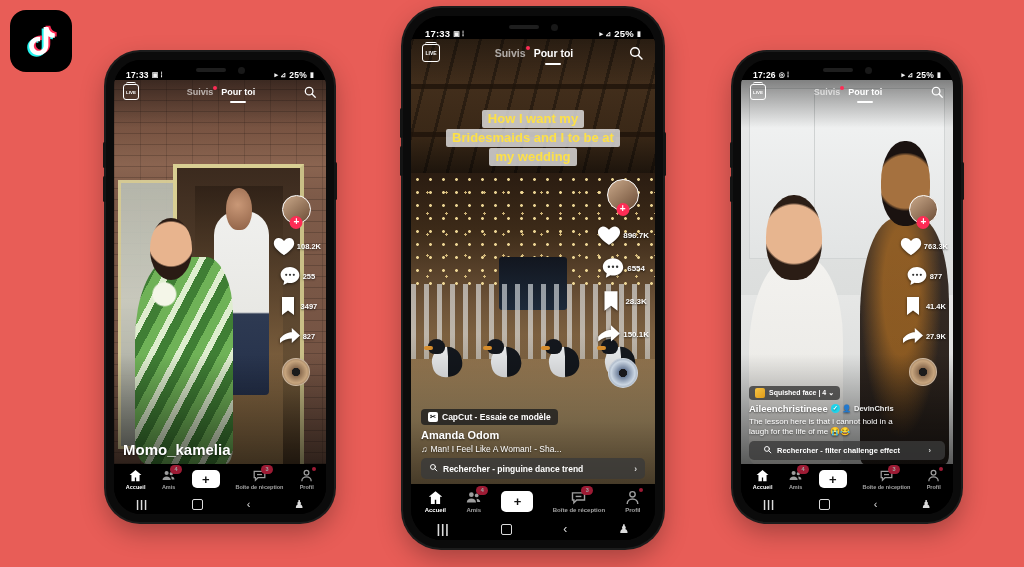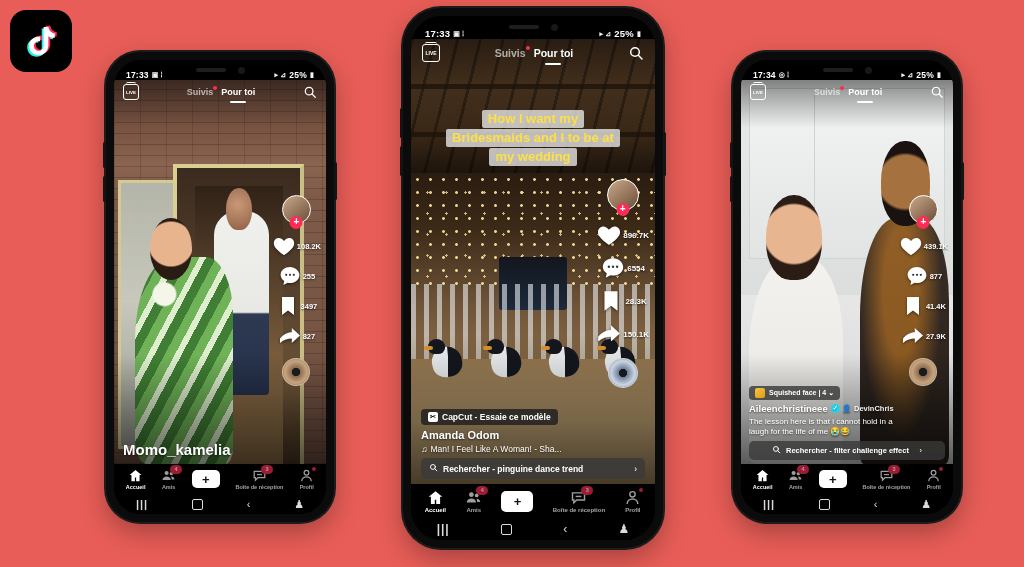--- a/index.html
+++ b/index.html
@@ -323,21 +323,21 @@
   .desc{font-size:8px;line-height:1.34;margin-bottom:3px;
     text-shadow:0 1px 2px rgba(0,0,0,.55);}
   .phone.center .desc{font-size:9px;}
   .more{font-weight:bold;}
   .music{font-size:7.5px;display:flex;align-items:center;gap:3px;
     margin-bottom:4px;text-shadow:0 1px 2px rgba(0,0,0,.55);}
   .phone.center .music{font-size:8.5px;}
   .searchbar{
     display:flex;align-items:center;gap:5px;
     background:rgba(58,58,58,.80);border-radius:5px;
-    padding:4px 23px;font-size:7.5px;font-weight:bold;
+    padding:4px 14px;font-size:7.5px;font-weight:bold;
   }
   .phone.center .searchbar{font-size:8.5px;padding:5px 8px;}
   .searchbar .chev{margin-left:auto;opacity:.8;}
   .username-only{
     position:absolute;left:9px;bottom:6px;z-index:5;color:#fff;
     font-size:15px;font-weight:bold;text-shadow:0 1px 2px rgba(0,0,0,.6);
   }
 
   
   .appnav{
@@ -753,21 +753,21 @@
 
 <div class="phone right">
   <div class="btn-side btn-left" style="top:90px;height:26px;"></div>
   <div class="btn-side btn-left" style="top:124px;height:26px;"></div>
   <div class="btn-side btn-right" style="top:110px;height:38px;"></div>
 
   <div class="screen">
 
     <div class="statusbar">
       <div class="sb-left">
-        <span>17:34</span>
+        <span>17:26</span>
         <span class="sb-glyph">◎ ⦙</span>
       </div>
       <div class="notch">
         <div class="speaker"></div>
         <div class="cam"></div>
       </div>
       <div class="sb-right">
         <span class="sb-glyph">▸ ⊿</span>
         <span>25%</span>
         <span class="sb-glyph">▮</span>
@@ -806,21 +806,21 @@
       <div class="rail">
         <div class="avatar">
           <div class="plus">+</div>
         </div>
         <div class="rail-item">
           <div class="rail-ico">
             <svg viewBox="0 0 24 24" fill="#fff">
                 <path d="M12 21s-7.5-4.7-9.6-9.1C.8 8.3 2.6 4.6 6.1 4.1c2.2-.3 4.2 1 5.9 3 1.7-2 3.7-3.3 5.9-3 3.5.5 5.3 4.2 3.7 7.8C19.5 16.3 12 21 12 21z"></path>
               </svg>
           </div>
-          <div class="rail-count">439.1K</div>
+          <div class="rail-count">763.3K</div>
         </div>
         <div class="rail-item">
           <div class="rail-ico">
             <svg viewBox="0 0 24 24" fill="#fff">
                 <path d="M12 3C6.8 3 2.6 6.5 2.6 10.8c0 2.5 1.4 4.7 3.6 6.1L5.4 21l4.2-2.2c.8.1 1.6.2 2.4.2 5.2 0 9.4-3.5 9.4-7.8S17.2 3 12 3z"></path>
                 <circle cx="8.2" cy="10.8" r="1.1" fill="#333"></circle>
                 <circle cx="12" cy="10.8" r="1.1" fill="#333"></circle>
                 <circle cx="15.8" cy="10.8" r="1.1" fill="#333"></circle>
               </svg>
           </div>

